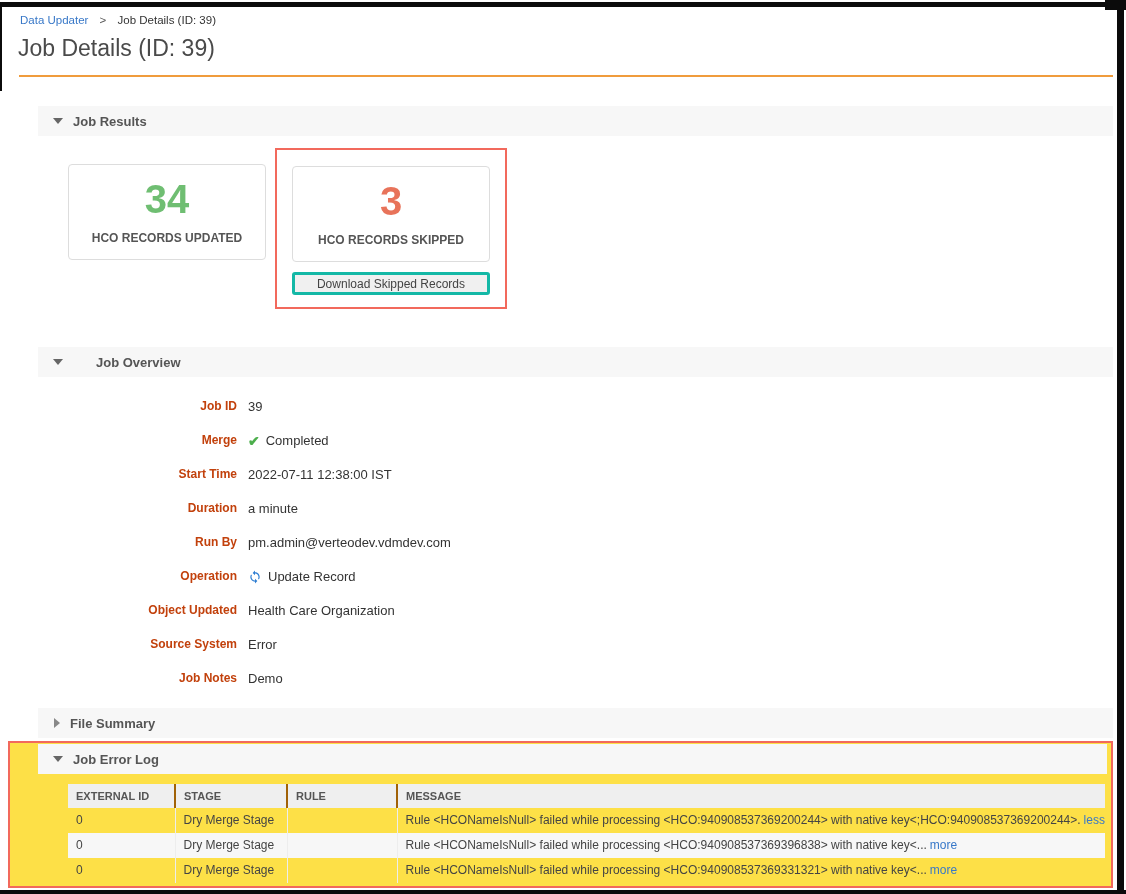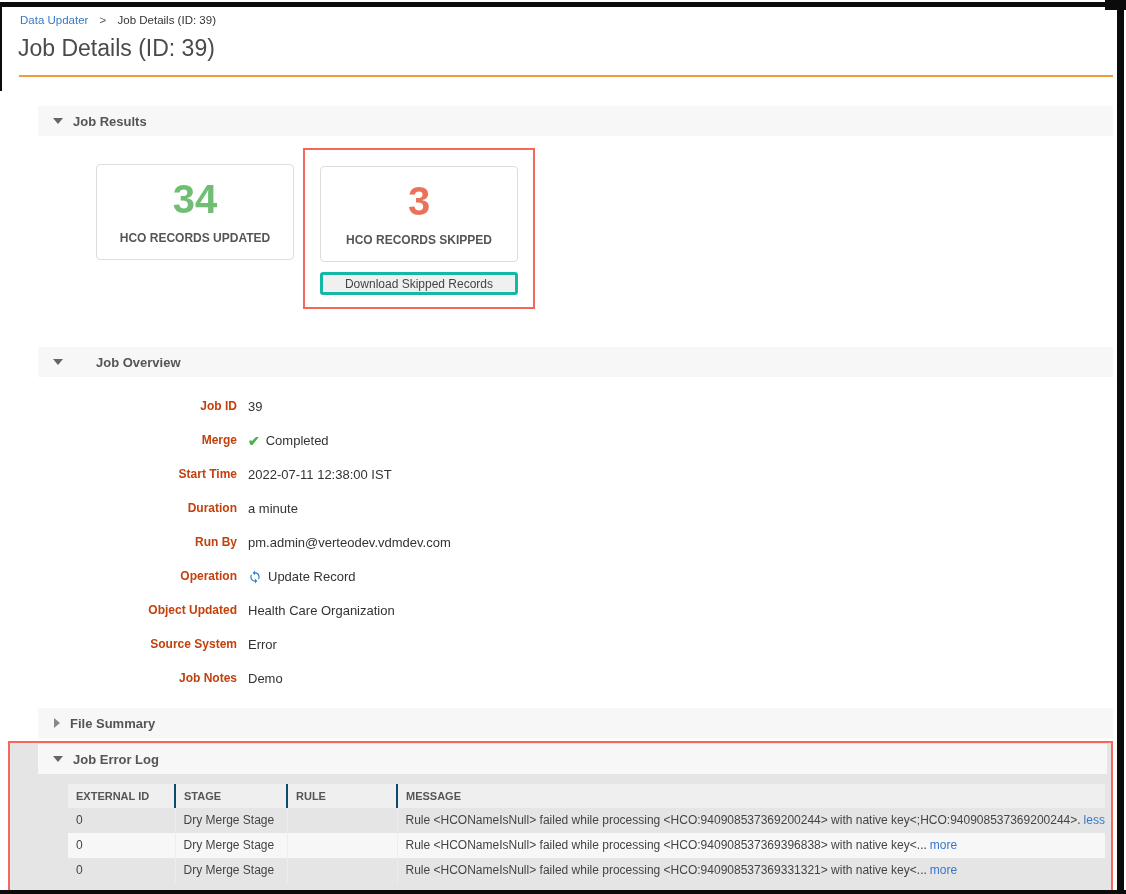--- a/index.html
+++ b/index.html
@@ -20,47 +20,47 @@
   .title-divider { margin-top:13px; margin-left:-1px; border-top:2px solid #f09c3c; }
 
   .section-bar { margin-left:18px; margin-top:29px; height:30px; background:#f7f7f7;
                  display:flex; align-items:center; cursor:pointer; }
   .tri-down { width:0; height:0; border-left:5px solid transparent; border-right:5px solid transparent;
               border-top:6px solid #666; margin-left:15px; }
   .tri-right { width:0; height:0; border-top:5px solid transparent; border-bottom:5px solid transparent;
                border-left:6px solid #888; margin-left:16px; }
   .section-title { font-size:13px; font-weight:bold; color:#555; margin-left:10px; }
 
-  .cards-row { display:flex; align-items:flex-start; margin-top:12px; margin-left:48px;padding-left:28px; }
+  .cards-row { display:flex; align-items:flex-start; margin-top:12px; margin-left:20px;padding-left:28px; }
   .stat-card { width:198px; height:96px; border:1px solid #ddd; border-radius:4px; background:#fff;
                display:flex; flex-direction:column; align-items:center; justify-content:center; }
   .card-updated { margin-top:16px; margin-right:9px; }
   .stat-value { font-size:40px; font-weight:bold; line-height:1; margin-bottom:12px; }
   .green  { color:#6fbe72; }
   .orange { color:#e8735a; }
   .stat-label { font-size:12px; font-weight:bold; color:#555; }
   .highlight-box { border:2px solid #f2695c; padding:16px 15px 12px; background:#fff; }
   .download-btn { margin-top:10px; width:198px; height:23px; background:#f0f0f0; border:3px solid #14b8a6;
                   border-radius:3px; font-size:12px; color:#444; font-family:inherit; cursor:pointer; }
 
   .mt-overview { margin-top:38px;gap:23px; }
   .fields { margin-top:12px; }
   .field-row { display:grid; grid-template-columns:217px 1fr; column-gap:11px; height:34px; align-items:center; }
   .field-label { text-align:right; font-size:12px; font-weight:bold; color:#c2410c; }
   .field-value { font-size:13px; color:#333; display:flex; align-items:flex-end; gap:6px; }
   .check-icon { color:#4cae4c; font-size:14px; font-weight:bold; line-height:1; }
   .refresh-icon { display:inline-flex; margin-top:1px; }
 
   .mt-file { margin-top:13px; }
-  .error-box { border:2px solid #f2695c; margin:3px 0 0 -12px; padding-bottom:9px; background:#e5e5e5; }
+  .error-box { border:2px solid #f2695c; margin:3px 0 0 -12px; padding-bottom:3px; background:#fde047; }
   .error-box .section-bar { margin-left:28px; margin-top:1px; margin-right:4px; }
   .error-table { margin:10px 8px 0 58px; border-collapse:collapse; table-layout:fixed; width:calc(100% - 64px); }
   .error-table th { background:#efefef; font-size:11px; font-weight:bold; color:#555; text-align:left;
                     padding:5px 8px; line-height:14px; }
-  .error-table th + th { border-left:2px solid #0c4a6e; }
+  .error-table th + th { border-left:2px solid #a16207; }
   .col-extid { width:107px; } .col-stage { width:112px; } .col-rule { width:110px; }
   .error-table td { font-size:12px; color:#444; padding:5px 8px; line-height:15px;
                     white-space:nowrap; overflow:hidden; }
   .error-table td:not(:last-child) { border-right:1px solid #ededed; }
   .error-table tbody tr:nth-child(2) { background:#f7f7f7; }
   .msg-link { color:#3878c8; text-decoration:none; cursor:pointer; margin-left:3px; }
 </style>
 </head>
 <body>
 

